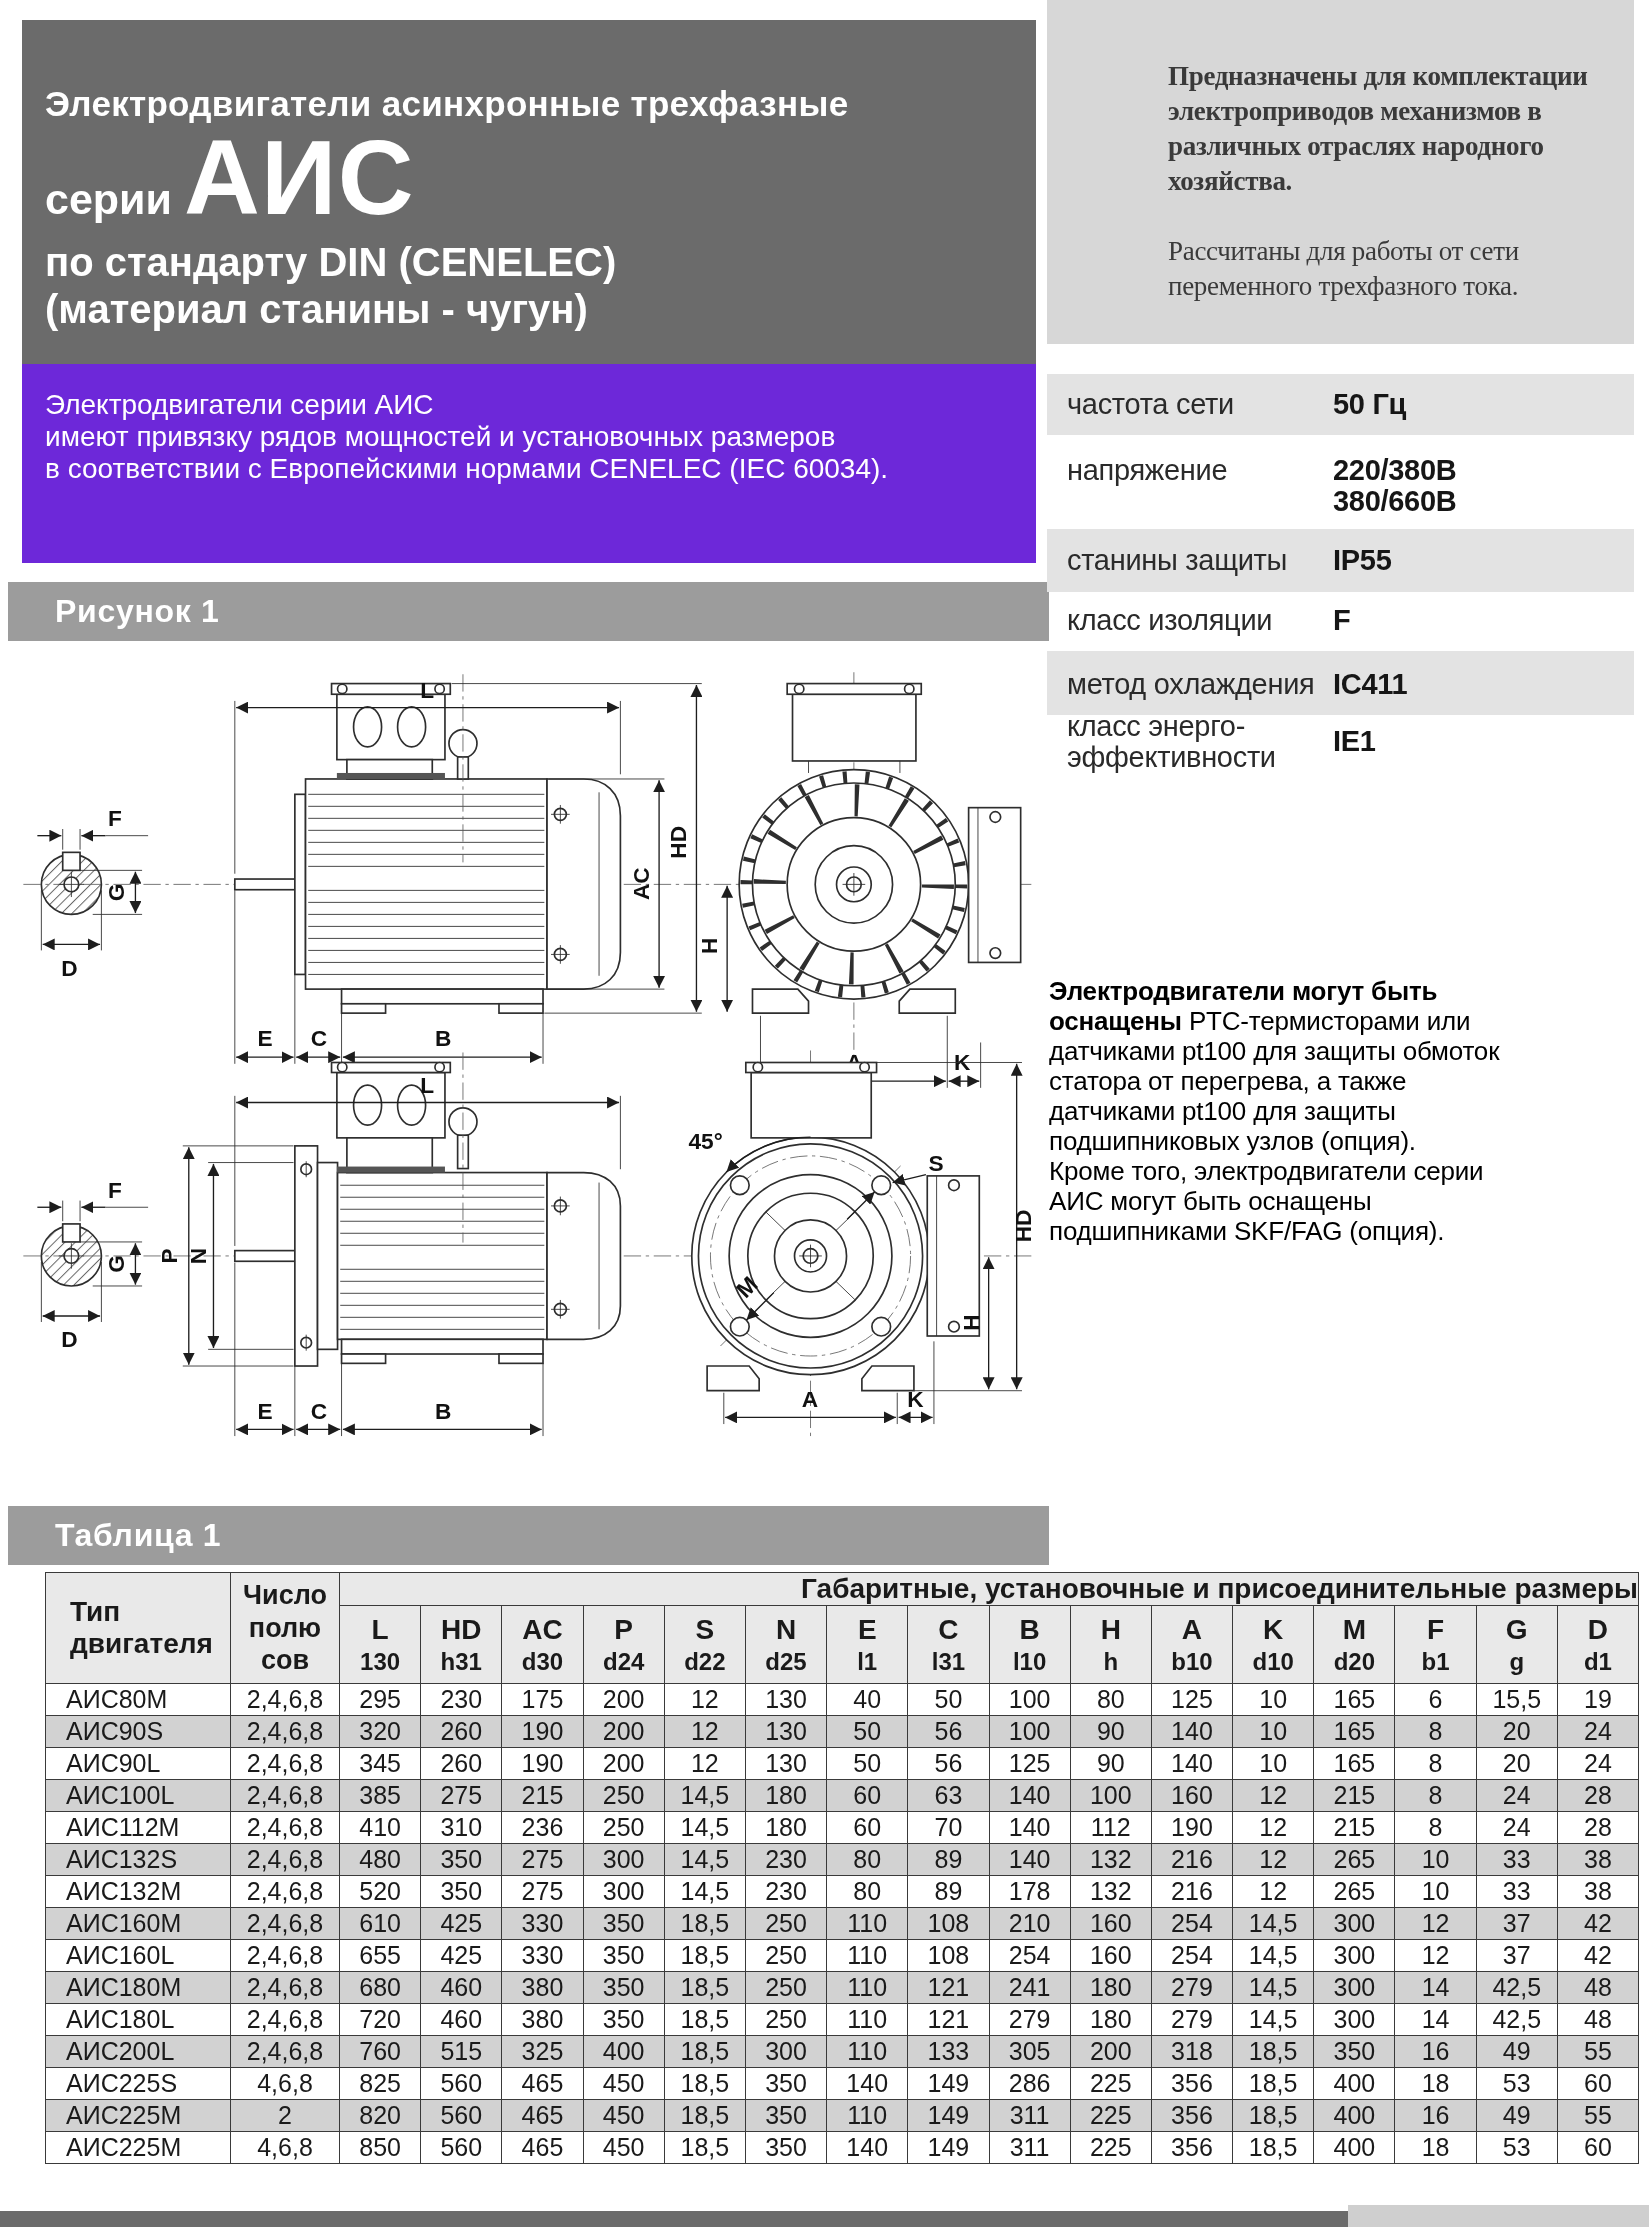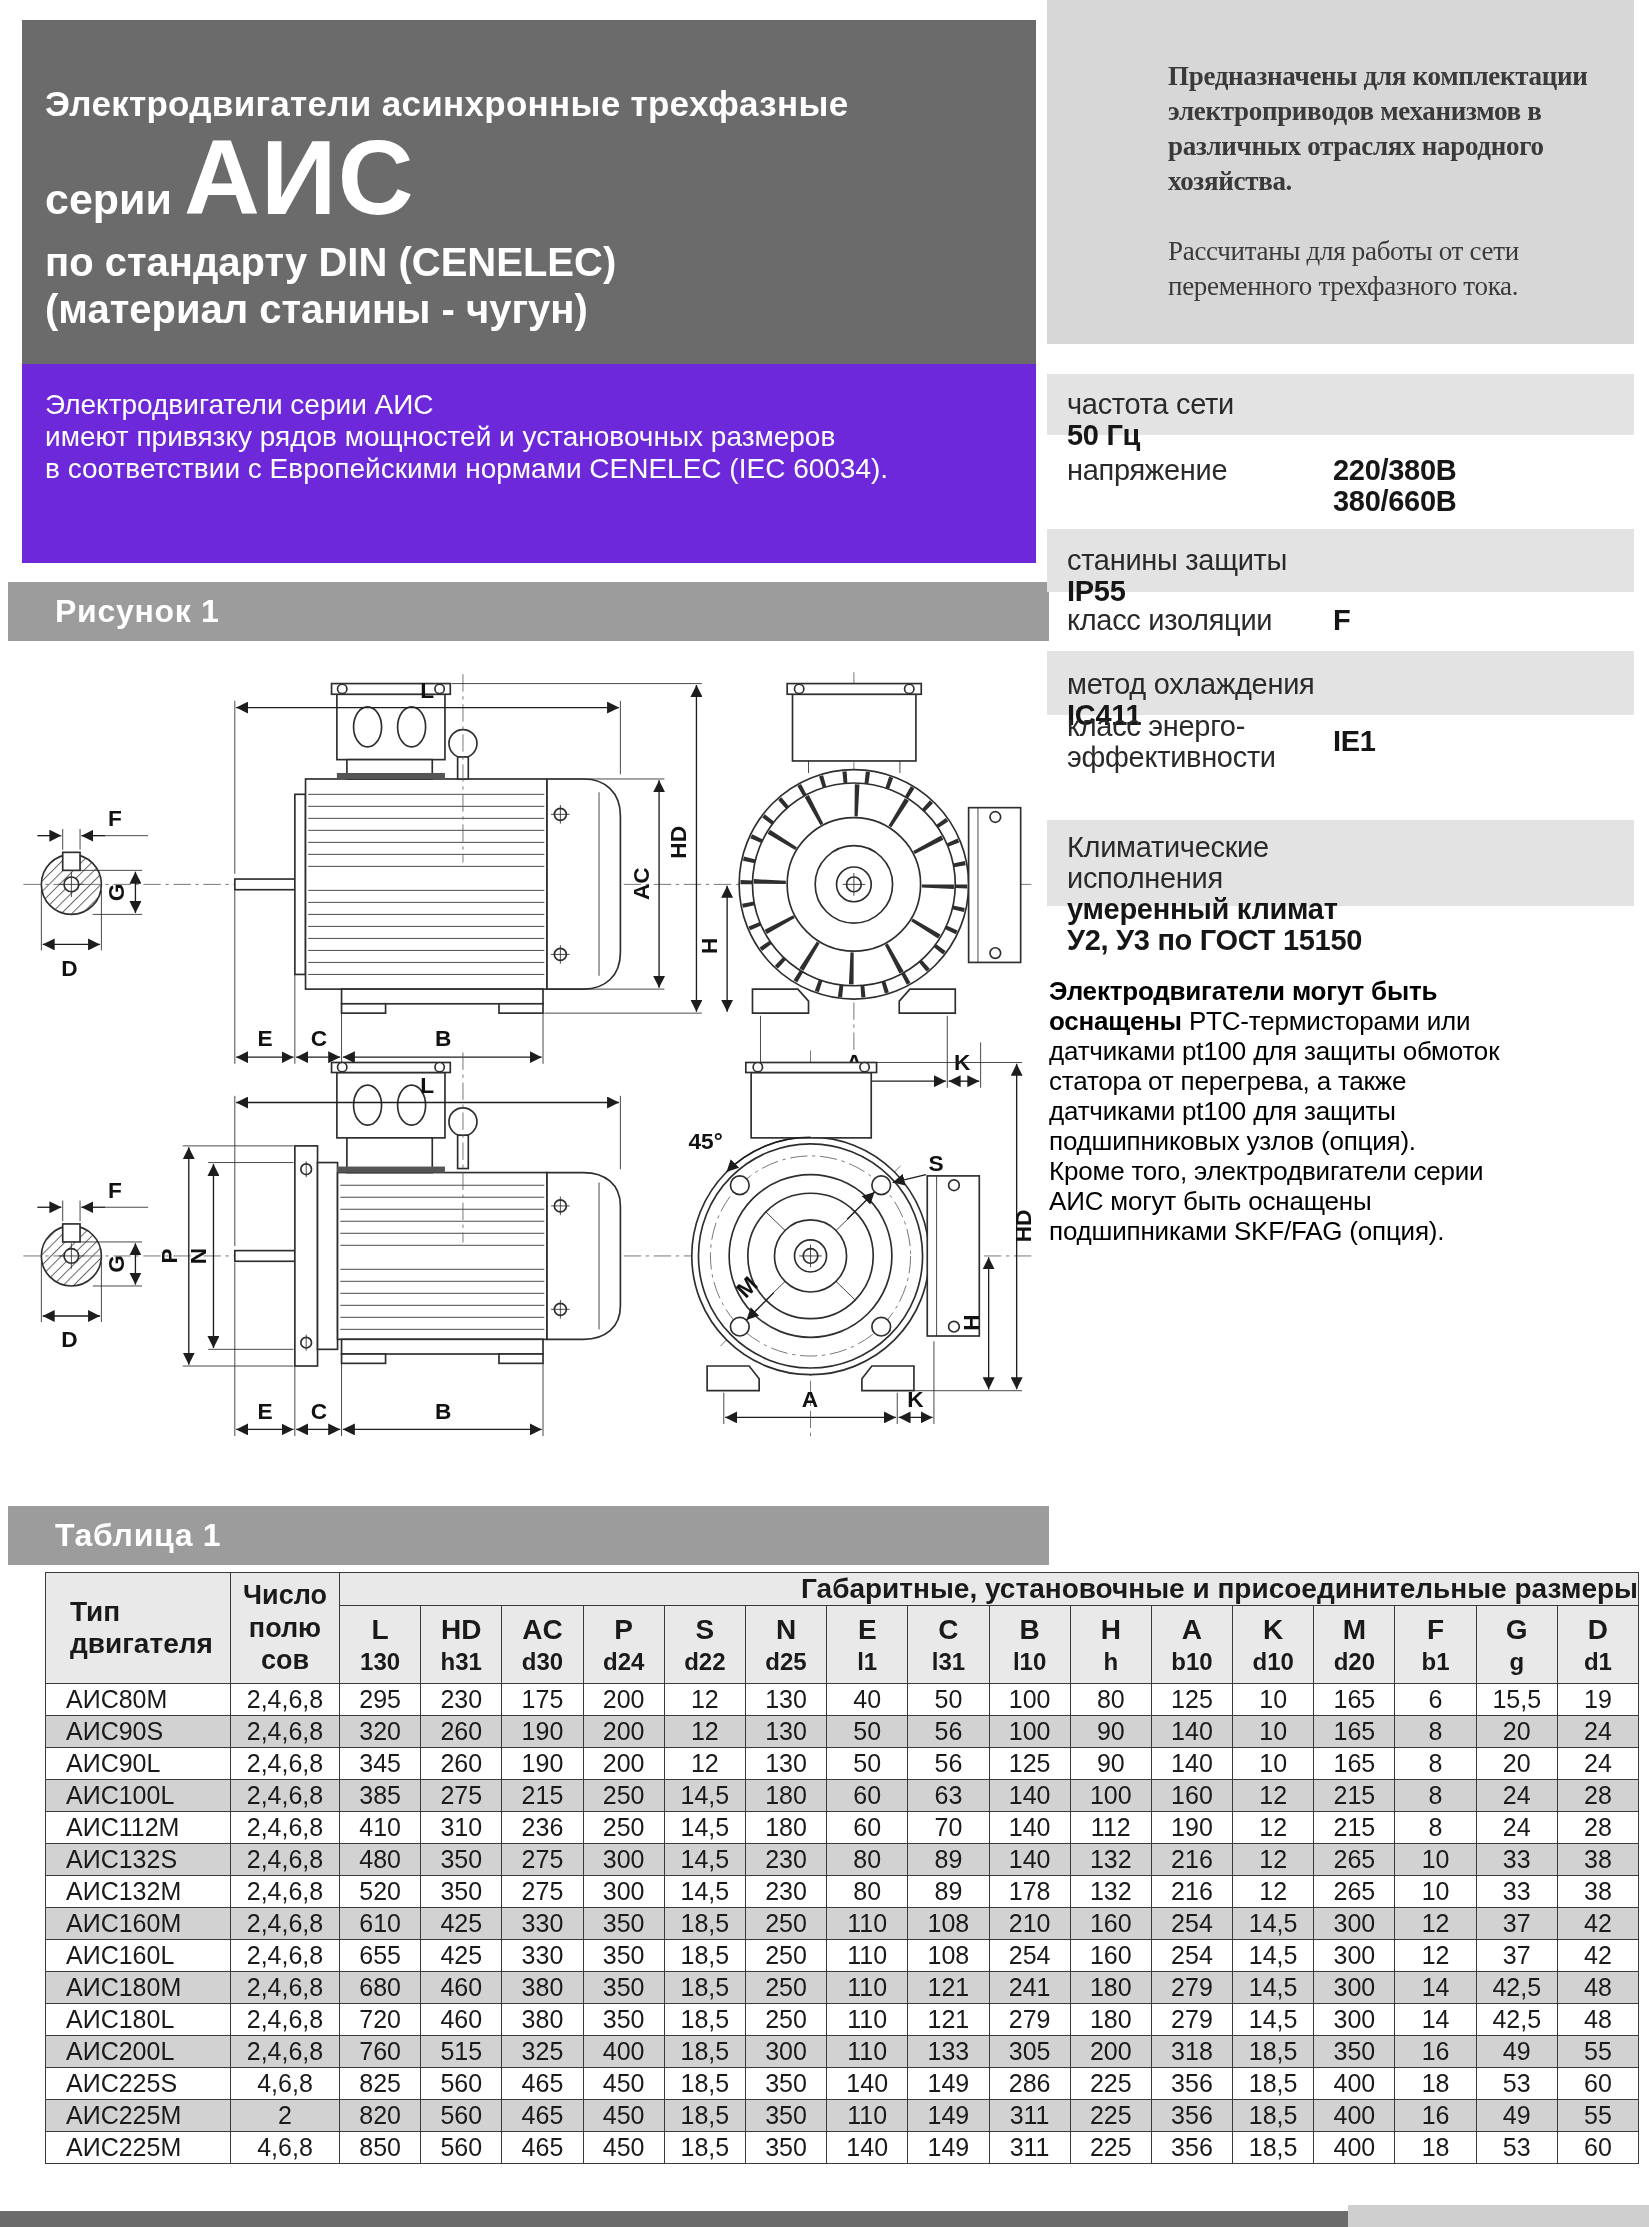--- a/index.html
+++ b/index.html
@@ -20,21 +20,21 @@
   .bar-fig{top:582px;}
   .bar-tab{top:1506px;}
   
   .right-top{position:absolute;left:1047px;top:0;width:587px;height:344px;background:#d7d7d7;color:#3a3a3a;
              padding:59px 20px 0 121px;box-sizing:border-box;font-family:Liberation Serif, serif;}
   .right-top p{margin:0;font-size:27px;line-height:35px;white-space:pre-line;letter-spacing:-0.3px;}
   .rt-p1{font-weight:bold;margin-bottom:35px !important;}
   .spec{position:absolute;left:1047px;width:587px;display:flex;box-sizing:border-box;padding-left:20px;}
   .spec-label{width:266px;flex:none;font-size:29px;line-height:31px;color:#2a2a2a;white-space:pre-line;letter-spacing:-0.3px;}
   .spec-value{font-size:29px;line-height:31px;font-weight:bold;color:#161616;white-space:pre-line;letter-spacing:-0.3px;}
-  .gray{background:#e3e3e3;flex-direction:column;}
+  .gray{background:#e3e3e3;}
   .s1{top:374px;height:61px;padding-top:14.7px;}
   .s2{top:435px;height:94px;padding-top:20px;}
   .s3{top:529px;height:63px;padding-top:16px;}
   .s4{top:592px;height:59px;padding-top:13.3px;}
   .s5{top:651px;height:64px;padding-top:18px;}
   .s6{top:678px;height:105px;padding-top:33px;align-items:center;padding-bottom:10.7px;box-sizing:border-box;}
   .s6 .spec-label{align-self:flex-start;}
   .s7{top:820px;height:86px;padding-top:12px;}
   .notes{position:absolute;left:1049px;top:946px;width:600px;font-size:26px;line-height:30px;color:#000000;
          white-space:pre-line;letter-spacing:-0.2px;}
@@ -113,26 +113,20 @@
     <div class="spec-value">F</div>
   </div>
   <div class="spec s5 gray">
     <div class="spec-label">метод охлаждения</div>
     <div class="spec-value">IC411</div>
   </div>
   <div class="spec s6">
     <div class="spec-label">класс энерго-
 эффективности</div>
     <div class="spec-value">IE1</div>
-  </div>
-  <div class="spec s7 gray">
-    <div class="spec-label">Климатические
-исполнения</div>
-    <div class="spec-value">умеренный климат
-У2, У3 по ГОСТ 15150</div>
   </div>
 
   <section class="notes">
     <span class="nb">Электродвигатели могут быть
 оснащены</span><span> PTC-термисторами или
 датчиками pt100 для защиты обмоток
 статора от перегрева, а также
 датчиками pt100 для защиты
 подшипниковых узлов (опция).
 Кроме того, электродвигатели серии

